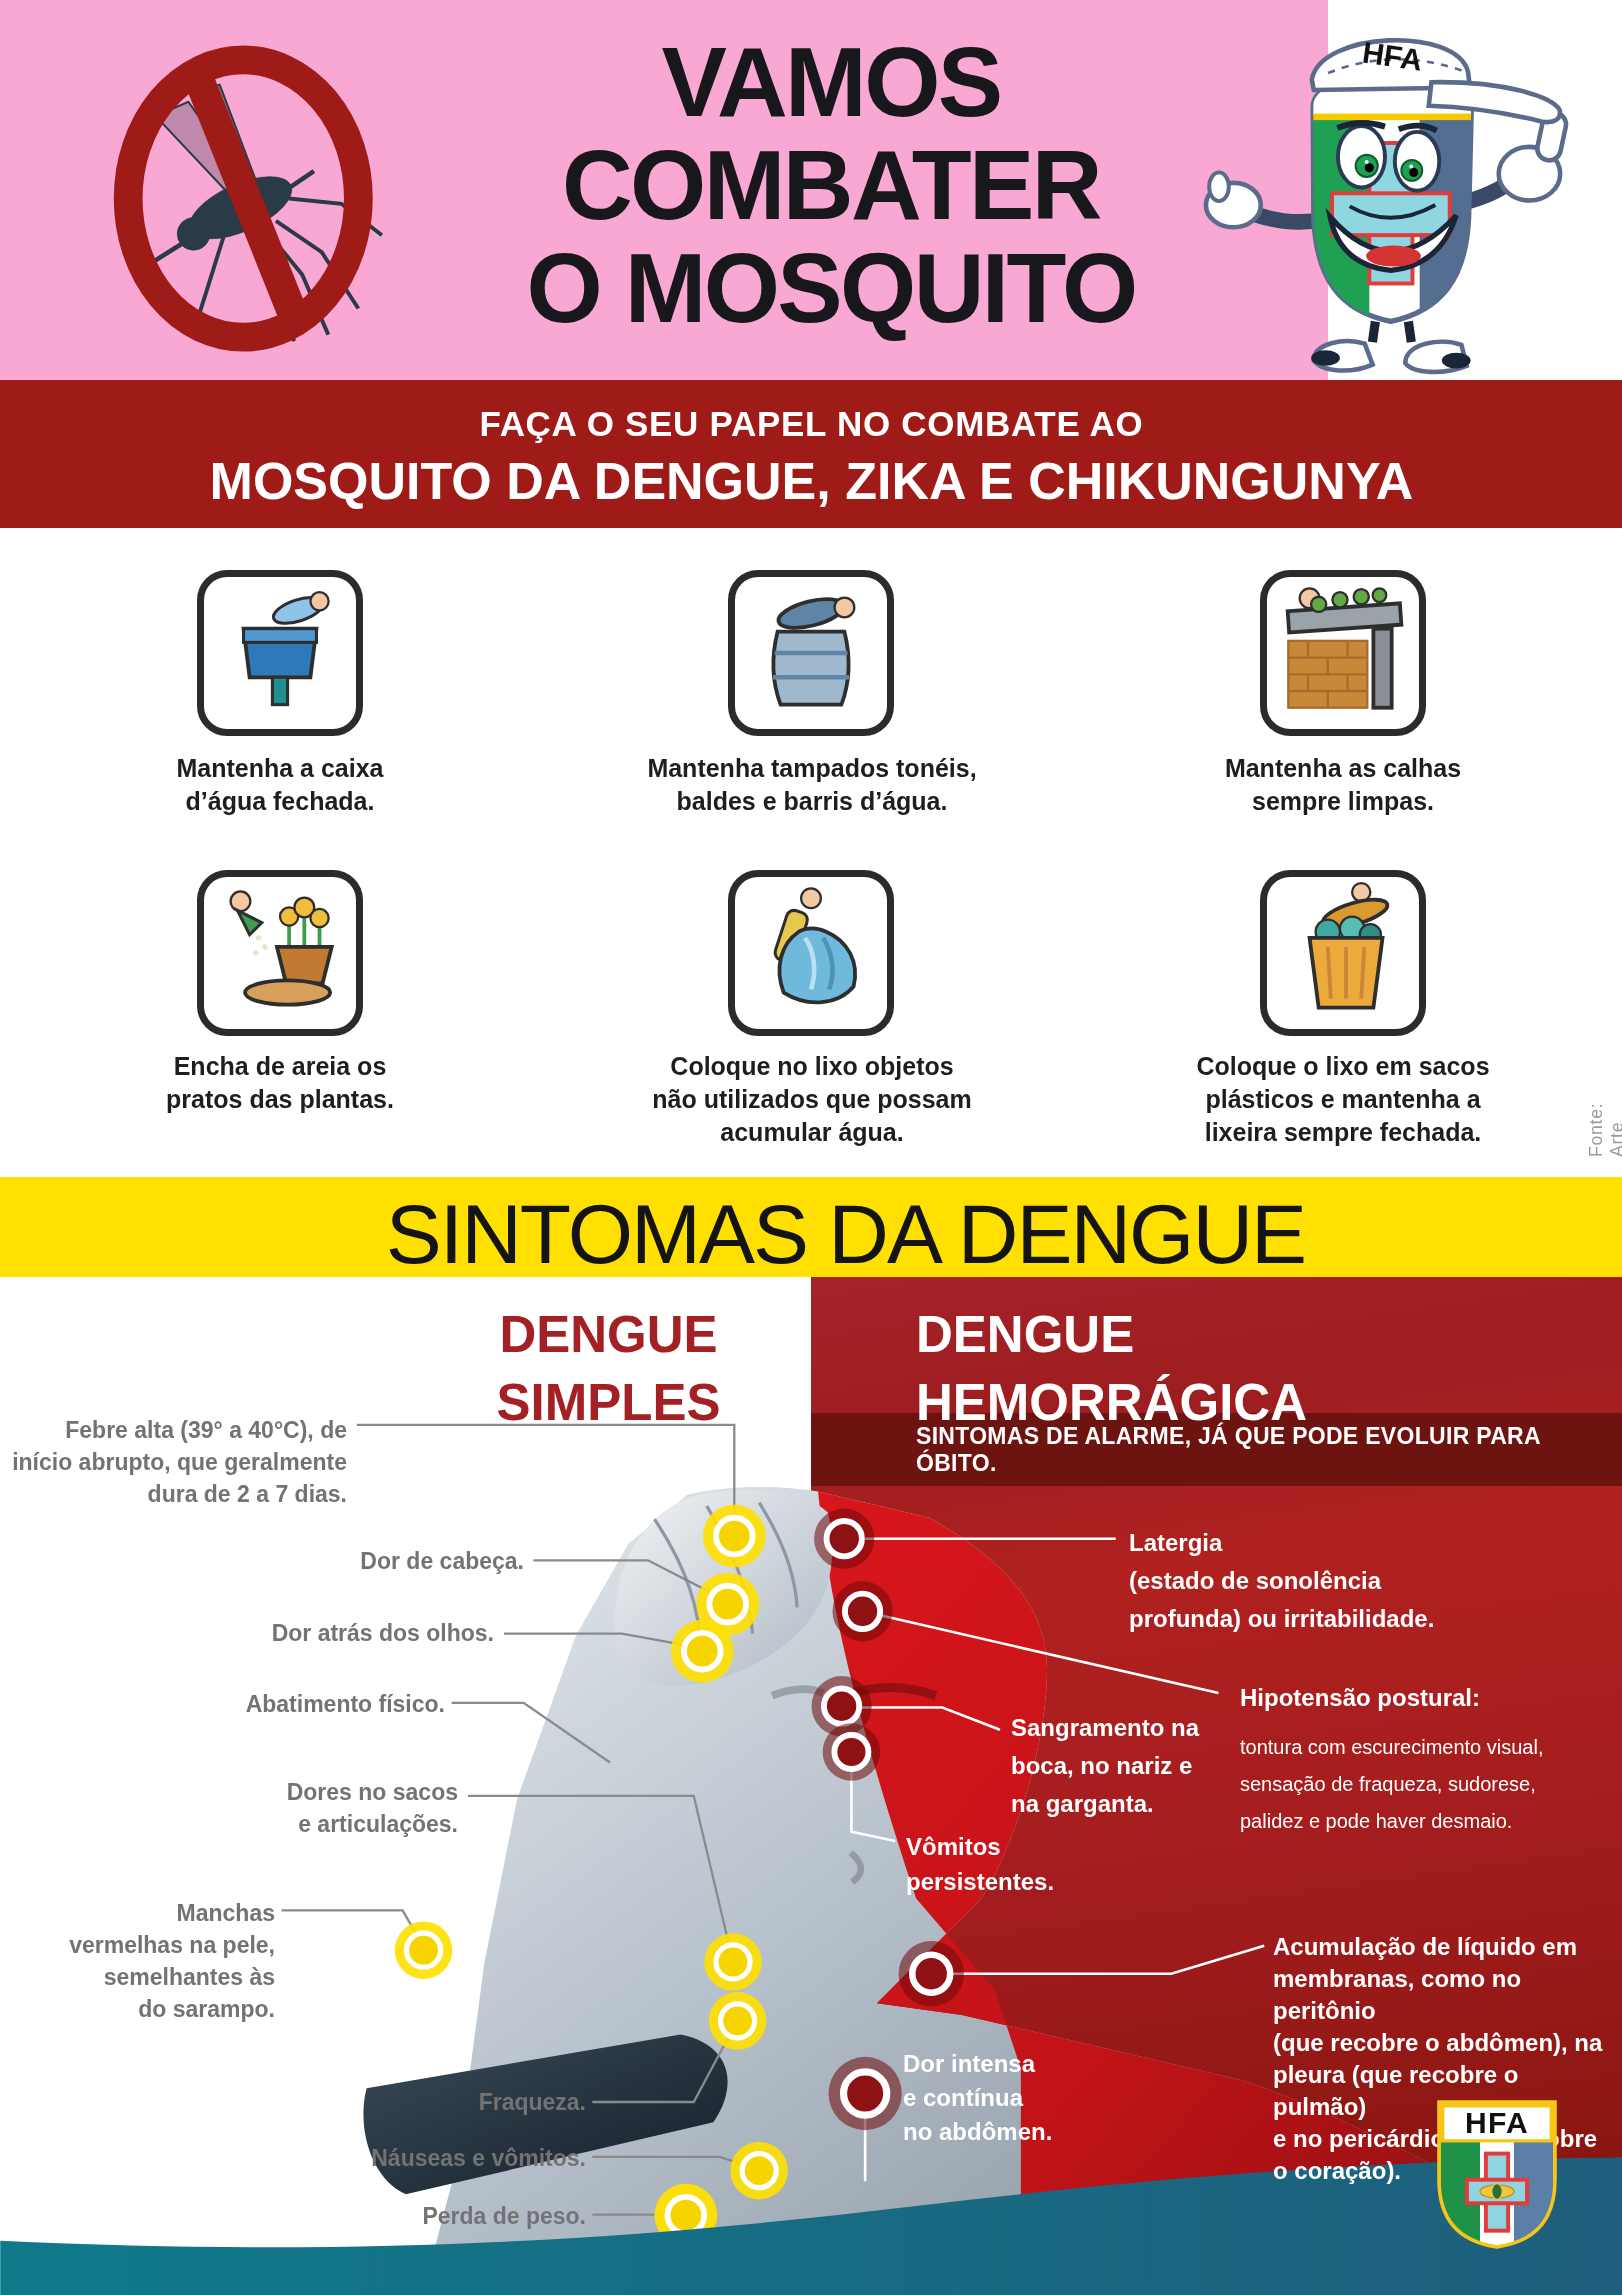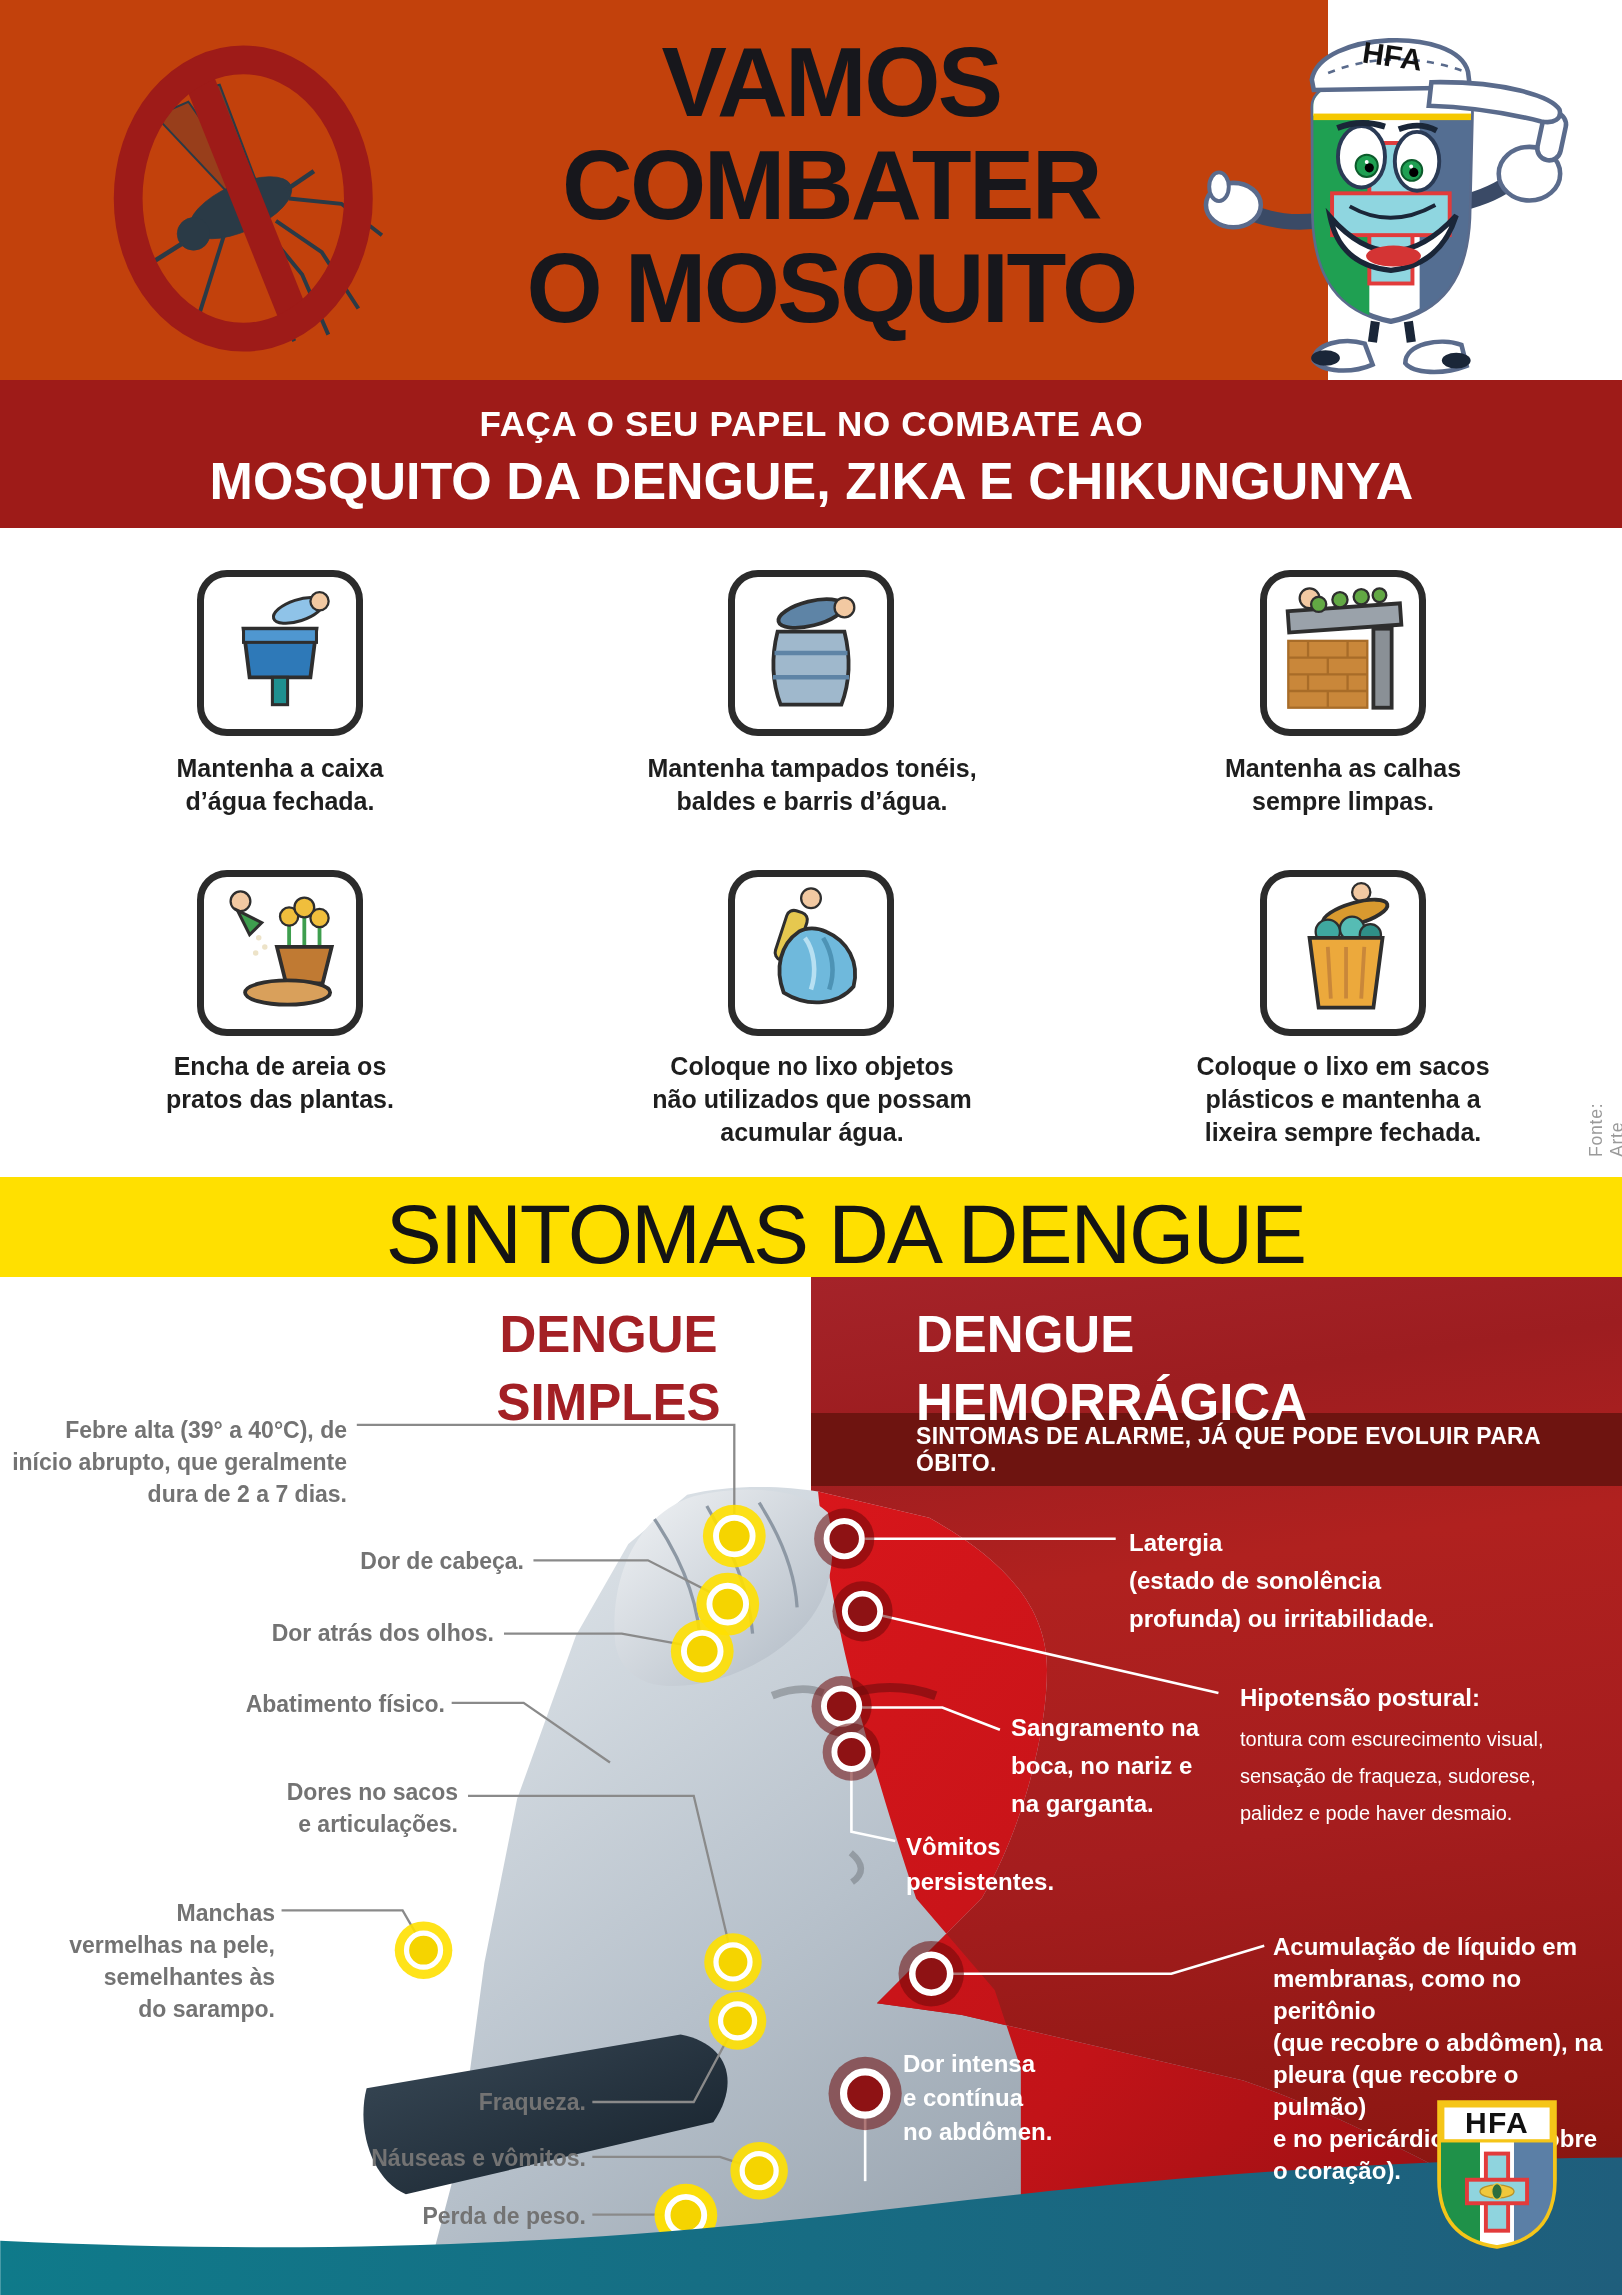--- a/index.html
+++ b/index.html
@@ -2,21 +2,21 @@
 <html style="font-size:10.5px"><head>
 <meta charset="utf-8">
 <style>
   html,body{margin:0;padding:0;background:#e8e8e8;}
   .poster{position:relative;width:1623px;height:2295px;background:#ffffff;overflow:hidden;
           font-family:"Liberation Sans",sans-serif;}
   .abs{position:absolute;}
   .pre{white-space:pre-line;}
 
   
-  .header{left:0;top:0;width:1328px;height:380px;background:#c2410c;}
+  .header{left:0;top:0;width:1328px;height:380px;background:#f9a8d4;}
   .title{left:458px;top:31px;width:746px;text-align:center;color:#17171C;
          font-weight:bold;font-size:98px;line-height:103px;letter-spacing:-2.6px;}
 
   
   .banner{left:0;top:380px;width:1623px;height:148px;background:#9E1B18;color:#ffffff;text-align:center;}
   .banner-l1{left:0;top:23.6px;width:1623px;font-size:35px;font-weight:bold;letter-spacing:0.7px;}
   .banner-l2{left:0;top:71px;width:1623px;font-size:52px;font-weight:bold;letter-spacing:0px;}
 
   
   .icon-box{width:152px;height:152px;background:#fff;border:7.2px solid #2B2B2B;border-radius:30px;}
@@ -35,21 +35,21 @@
   .alarm-text{left:105px;top:0;width:681px;height:73px;display:flex;align-items:center;
               color:#fff;font-size:23px;font-weight:bold;letter-spacing:0.3px;}
   .h-simple{left:412px;top:23.6px;width:393px;text-align:center;color:#A32025;
             font-size:51px;line-height:68px;font-weight:bold;}
   .h-hemo{left:916px;top:23.6px;width:497px;text-align:left;color:#ffffff;
           font-size:51px;line-height:68px;font-weight:bold;}
 
   .sym-left{color:#737373;font-size:23px;line-height:32px;font-weight:bold;text-align:right;}
   .sym-right{color:#ffffff;font-size:24px;line-height:38px;font-weight:bold;text-align:left;}
   .hipo-title{color:#fff;font-size:24px;font-weight:bold;}
-  .hipo-body{color:#fff;font-size:20px;line-height:37px;font-weight:normal;}
+  .hipo-body{color:#fff;font-size:20px;line-height:37px;font-weight:normal;margin-top:8px;}
 
   .source{color:#9A9A9A;font-size:17.7px;letter-spacing:0.7px;transform:rotate(-90deg);
           transform-origin:0 0;}
 </style>
 </head>
 <body>
 
 <div class="poster">
 
   <div class="abs header">

